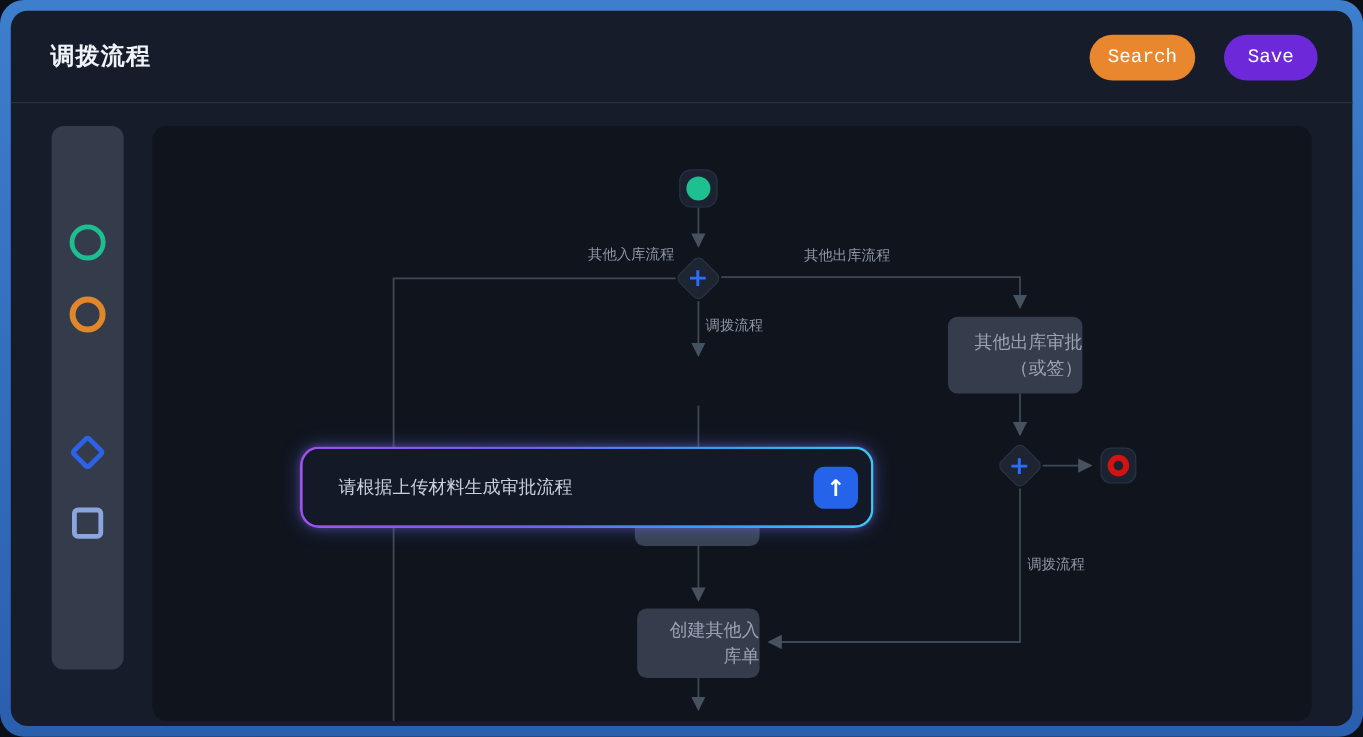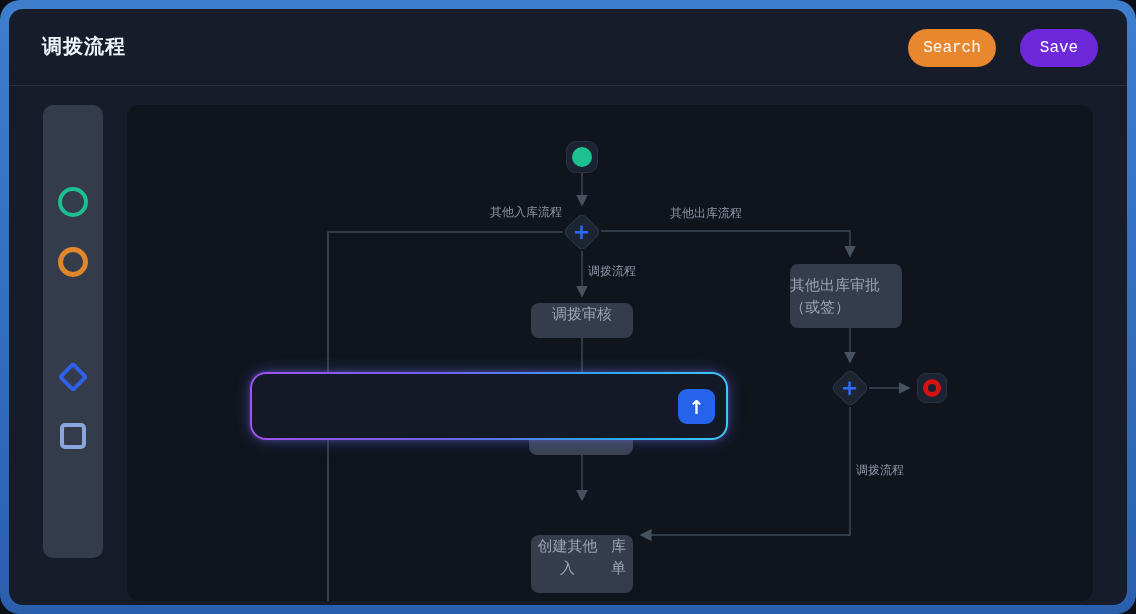--- a/index.html
+++ b/index.html
@@ -20,21 +20,21 @@
   .pshape { position:absolute; }
   .p-circle { width:30px; height:30px; border-radius:50%; border:4px solid; left:15px; }
   .p-green  { top:82px;  border-color:#1dbe90; }
   .p-orange { top:142px; border-color:#e1872b; border-width:5px; }
   .p-red    { top:201px; width:28px; height:28px; left:16px; border-color:#d21c1c; border-width:5px; border-radius:50%; }
   .p-diamond{ top:261px; left:19px; width:22px; height:22px; border:4px solid #2e62e6; border-radius:4px; transform:rotate(45deg); }
   .p-square { top:318px; left:17px; width:26px; height:26px; border:4px solid #8ba6de; border-radius:5px; }
   
   .canvas { position:absolute; left:127px; top:105px; width:966px; height:496px; background:#10141d; border-radius:12px; overflow:hidden; }
   .edges { position:absolute; left:0; top:0; }
-  .node { position:absolute; display:flex; align-items:flex-start; justify-content:center; text-align:center;
+  .node { position:absolute; display:flex; align-items:flex-end; justify-content:center; text-align:center;
           background:#353d4c; border-radius:8px; color:#9aa3b4; font-size:15px; line-height:22px; }
   .iconode { position:absolute; background:#1b2231; border:1px solid #2a3344; border-radius:10px;
              display:flex; align-items:center; justify-content:center; }
   .start-dot { width:20px; height:20px; border-radius:50%; background:#1ec08f; }
   .end-ring  { width:18px; height:18px; border-radius:50%; border:5px solid #d31212; }
   .gateway { position:absolute; width:28px; height:28px; background:#1d2432; border:1.5px solid #2b3446;
              border-radius:6px; transform:rotate(45deg); display:flex; align-items:center; justify-content:center; }
   .gateway span { transform:rotate(-45deg); color:#2e6bff; font-size:21px; font-weight:600; line-height:1; }
   .edge-label { position:absolute; font-size:12px; color:#8d96a6; white-space:nowrap; }
   .hidden-node { position:absolute; left:402px; top:316px; width:104px; height:34px; background:#3a4251; border-radius:8px; }
@@ -98,42 +98,42 @@
   </div>
 
   <div class="gateway" style="left:441px; top:113px;">
     <span>+</span>
   </div>
 
   <div class="edge-label" style="left:351px; top:99px;margin-left:12px;">其他入库流程</div>
   <div class="edge-label" style="left:496px; top:100px;margin-left:47px;">其他出库流程</div>
   <div class="edge-label" style="left:461px; top:158px;">调拨流程</div>
 
-  <div class="node" style="left:404px; top:198px; width:102px; height:35px;">调拨审核</div>
 
   <div class="node" style="left:663px; top:159px; width:112px; height:64px; flex-direction:column;">
     <div>其他出库审批</div>
     <div>（或签）</div>
   </div>
 
   <div class="gateway" style="left:709px; top:269px;">
     <span>+</span>
   </div>
 
   <div class="iconode" style="left:790px; top:268px; width:30px; height:30px; border-radius:9px;">
     <div class="end-ring"></div>
   </div>
 
   <div class="edge-label" style="left:729px; top:357px;">调拨流程</div>
 
   <div class="hidden-node"></div>
 
-  <div class="node" style="left:404px; top:402px; width:102px; height:58px; flex-direction:row;margin-top:28px;">
+  <div class="node" style="left:404px; top:402px; width:102px; height:58px; flex-direction:column;">
     <div>创建其他入</div>
     <div>库单</div>
   </div>
 </div>
 
 <div class="overlay">
+  <div class="overlay-text">请根据上传材料生成审批流程</div>
   <button class="submit-btn">
       <span>↑</span>
     </button>
 </div>
 
 </body></html>

